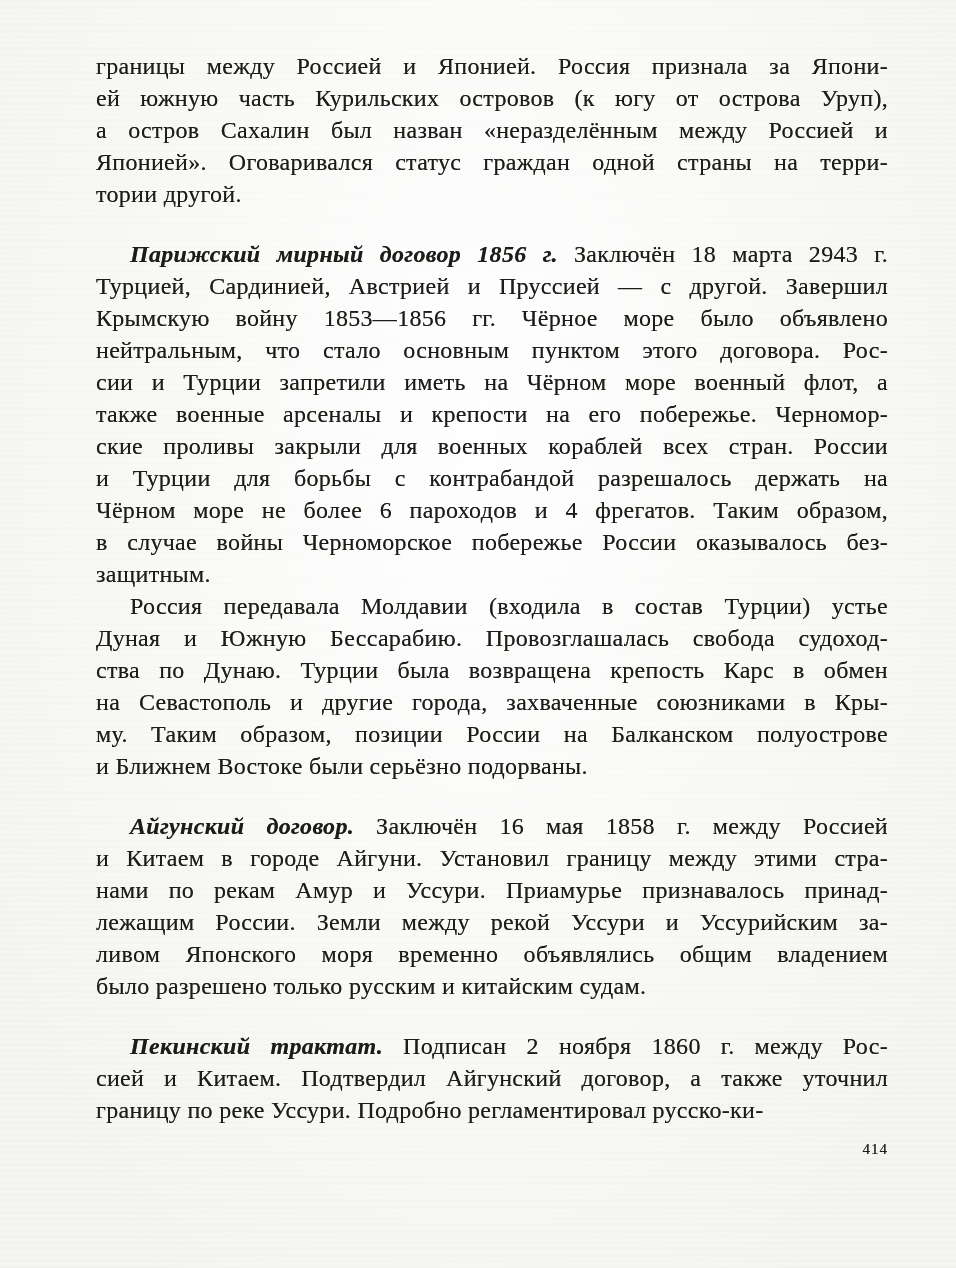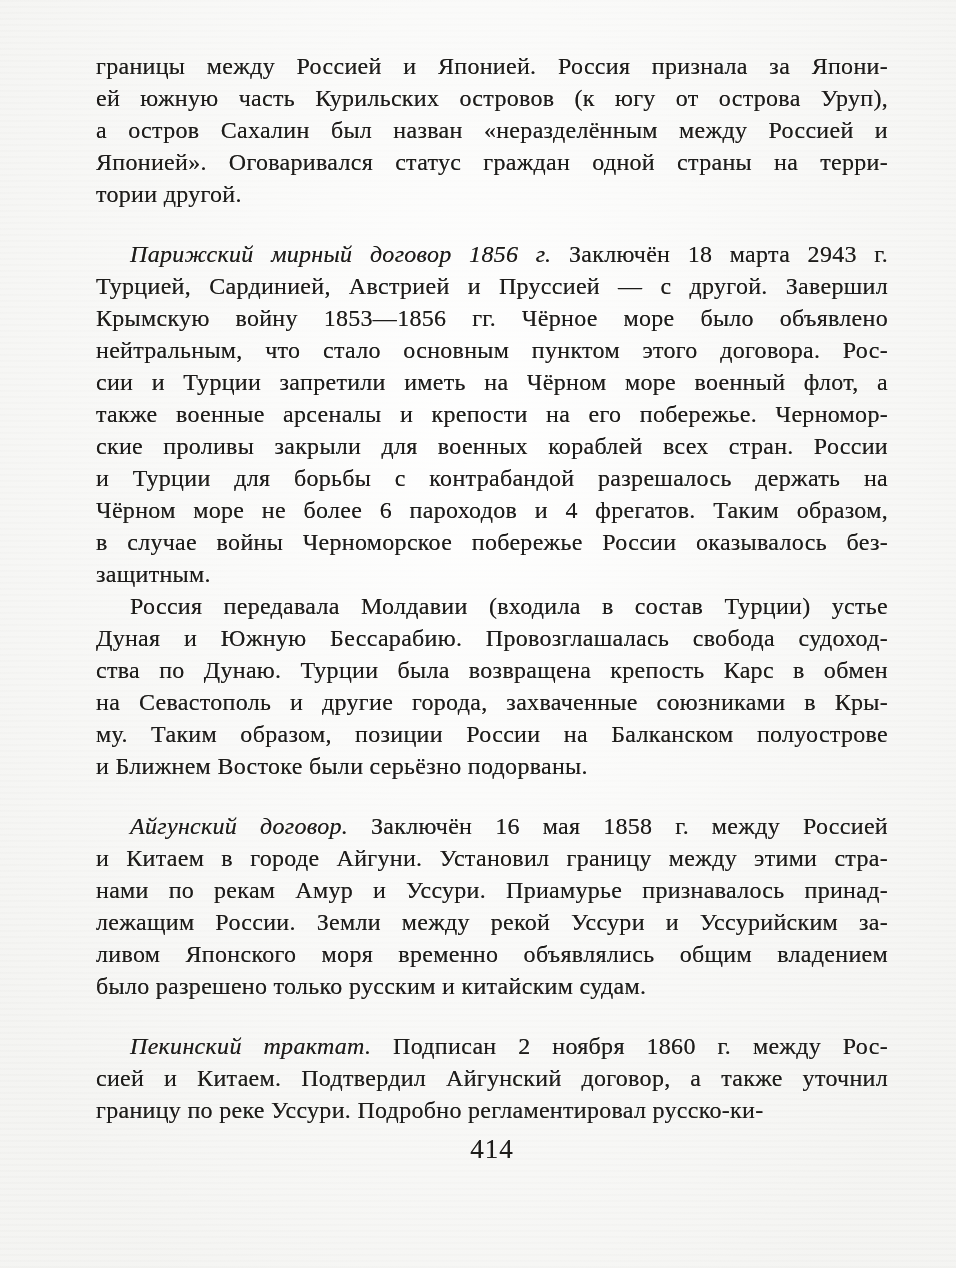--- a/index.html
+++ b/index.html
@@ -32,27 +32,27 @@
   .paragraph { margin: 0; }
   .paragraph.gap-before { margin-top: 28px; }
   .line {
     text-align: justify;
     text-align-last: justify;
     white-space: normal;
   }
   .line.last { text-align-last: left; }
   .line.indent { text-indent: 34px; }
   .lead {
-    font-weight: normal;
+    font-weight: bold;
     font-style: italic;
   }
   .page-number {
     margin-top: 8px;
-    text-align: center;
-    font-size: 27px;
+    text-align: right;
+    font-size: 15px;
     line-height: 30px;
     letter-spacing: 1px;
     text-shadow: 0 0 0.45px rgba(30,28,25,0.65);
   }
 </style>
 </head>
 <body>
 
 <div class="page">
   <div class="text-block">

